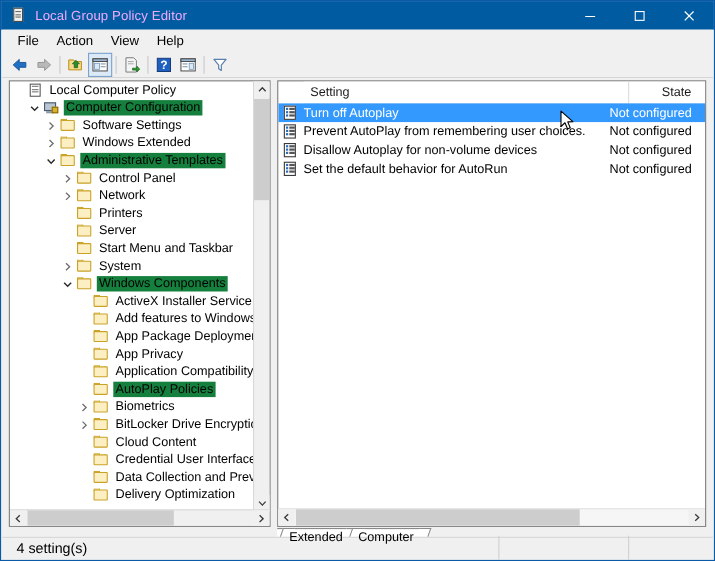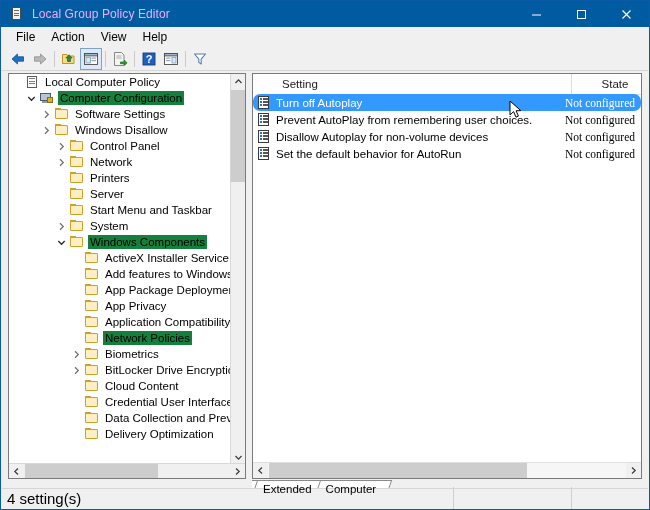--- a/index.html
+++ b/index.html
@@ -311,34 +311,34 @@
     width: 388px;
   }
   .lv-row {
     height: 17px;
     display: flex;
     align-items: center;
     font-size: 11.5px;
     color: #000000;
     position: relative;
   }
-  .lv-row.selected { background: #3399ff; color: #ffffff; border-radius: 7px; }
+  .lv-row.selected { background: #3399ff; color: #ffffff; }
   .lv-row.selected .lv-state { color: #ffffff; }
   .lv-icon { width: 16px; height: 16px; margin-left: 3px; margin-right: 4px; position: relative; flex: none; }
   .lv-icon .doc {
     position: absolute; left: 2px; top: 1px;
     width: 11px; height: 13px;
     background: #ffffff;
     border: 1px solid #3a3a3a;
     box-sizing: border-box;
   }
   .lv-icon .dt { position: absolute; left: 3.5px; width: 2px; height: 1.5px; background: #2a6ebb; }
   .lv-icon .dl { position: absolute; left: 6.5px; width: 5px; height: 1.5px; background: #555; }
   .lv-name { width: 272px; white-space: nowrap; overflow: hidden; }
-  .lv-state { width: 87px; text-align: right; color: #000000; font-family: Liberation Serif, serif; }
+  .lv-state { width: 87px; text-align: center; color: #000000; }
 
   .list-hsb {
     position: absolute;
     left: 0; bottom: 0;
     width: 388px;
     height: 16px;
     background: #f6f6f6;
     border-top: 1px solid #e0e0e0;
     box-sizing: border-box;
   }
@@ -406,25 +406,25 @@
     background: #f0f0f0;
     border-top: 1px solid #d6d6d6;
     display: flex;
     align-items: center;
     box-sizing: border-box;
   }
   .sb-cell {
     height: 24px;
     display: flex;
     align-items: center;
-    font-size: 15px;
+    font-size: 13px;
     color: #000;
     border-right: 1px solid #d0d0d0;
     box-sizing: border-box;
-    padding-left: 5px;
+    padding-left: 13px;
   }
   .sb-cell.c1 { width: 452px; }
   .sb-cell.c2 { width: 118px; }
   .sb-cell.c3 { width: 76px; border-right: none; }
 
   
   .cursor {
     position: absolute;
     left: 508px; top: 99px;
     width: 14px; height: 20px;
@@ -579,21 +579,35 @@
             <div class="tw"></div>
             <div class="tw">
               <svg class="chev" width="9" height="9" viewBox="0 0 9 9">
                 <path d="M3 1.3 L6.3 4.5 L3 7.7" fill="none" stroke="#6e6e6e" stroke-width="1.2"></path>
               </svg>
             </div>
             <div class="ficon">
               <div class="folder-tab"></div>
               <div class="folder-back"></div>
             </div>
-            <div class="tree-label">Windows Disallow</div>
+            <div class="tree-label">Windows Extended</div>
+          </div>
+          <div class="tree-row">
+            <div class="tw"></div>
+            <div class="tw"></div>
+            <div class="tw">
+              <svg class="chev" width="9" height="9" viewBox="0 0 9 9">
+                <path d="M1.3 3 L4.5 6.3 L7.7 3" fill="none" stroke="#2a2a2a" stroke-width="1.3"></path>
+              </svg>
+            </div>
+            <div class="ficon">
+              <div class="folder-tab"></div>
+              <div class="folder-back"></div>
+            </div>
+            <div class="tree-label hl">Administrative Templates</div>
           </div>
           <div class="tree-row">
             <div class="tw"></div>
             <div class="tw"></div>
             <div class="tw"></div>
             <div class="tw">
               <svg class="chev" width="9" height="9" viewBox="0 0 9 9">
                 <path d="M3 1.3 L6.3 4.5 L3 7.7" fill="none" stroke="#6e6e6e" stroke-width="1.2"></path>
               </svg>
             </div>
@@ -744,21 +758,21 @@
           <div class="tree-row">
             <div class="tw"></div>
             <div class="tw"></div>
             <div class="tw"></div>
             <div class="tw"></div>
             <div class="tw"></div>
             <div class="ficon">
               <div class="folder-tab"></div>
               <div class="folder-back"></div>
             </div>
-            <div class="tree-label hl">Network Policies</div>
+            <div class="tree-label hl">AutoPlay Policies</div>
           </div>
           <div class="tree-row">
             <div class="tw"></div>
             <div class="tw"></div>
             <div class="tw"></div>
             <div class="tw"></div>
             <div class="tw">
               <svg class="chev" width="9" height="9" viewBox="0 0 9 9">
                 <path d="M3 1.3 L6.3 4.5 L3 7.7" fill="none" stroke="#6e6e6e" stroke-width="1.2"></path>
               </svg>

